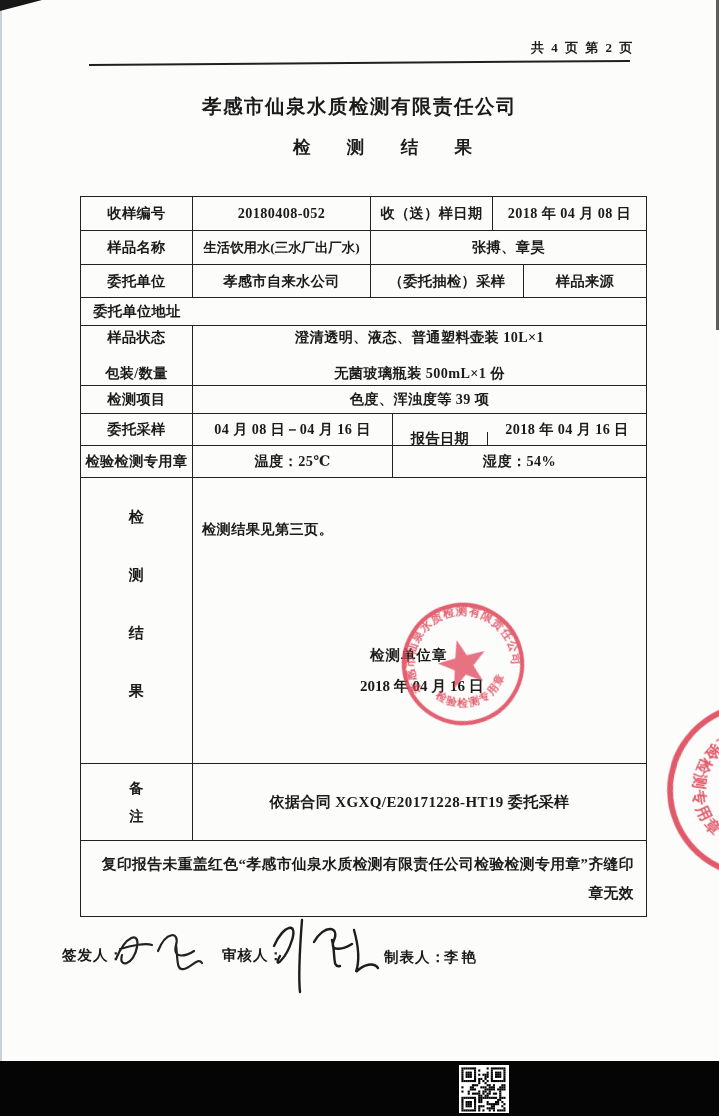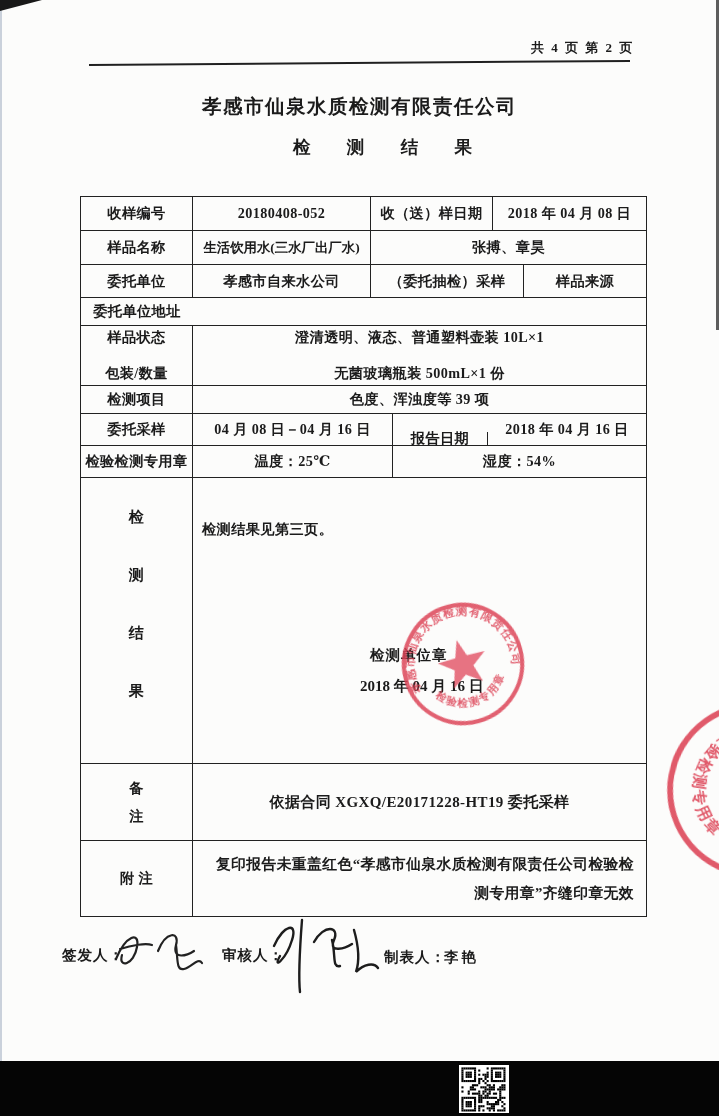--- a/index.html
+++ b/index.html
@@ -149,21 +149,20 @@
 
     <div class="row" style="height:77px">
       <div class="cell lbl remark-label">
         <span>备</span>
         <span>注</span>
       </div>
       <div class="cell grow" style="font-size:15px">依据合同 XGXQ/E20171228-HT19 委托采样</div>
     </div>
 
     <div class="row" style="height:75px">
-      <div class="cell lbl">附 注</div>
       <div class="cell grow note-value">复印报告未重盖红色“孝感市仙泉水质检测有限责任公司检验检测专用章”齐缝印章无效</div>
     </div>
 
   </div>
 
   <div class="stamp-caption">检测单位章</div>
   <div class="stamp-date">2018 年 04 月 16 日</div>
 
   <svg class="seal-main" viewBox="0 0 190 190">
     <defs>

